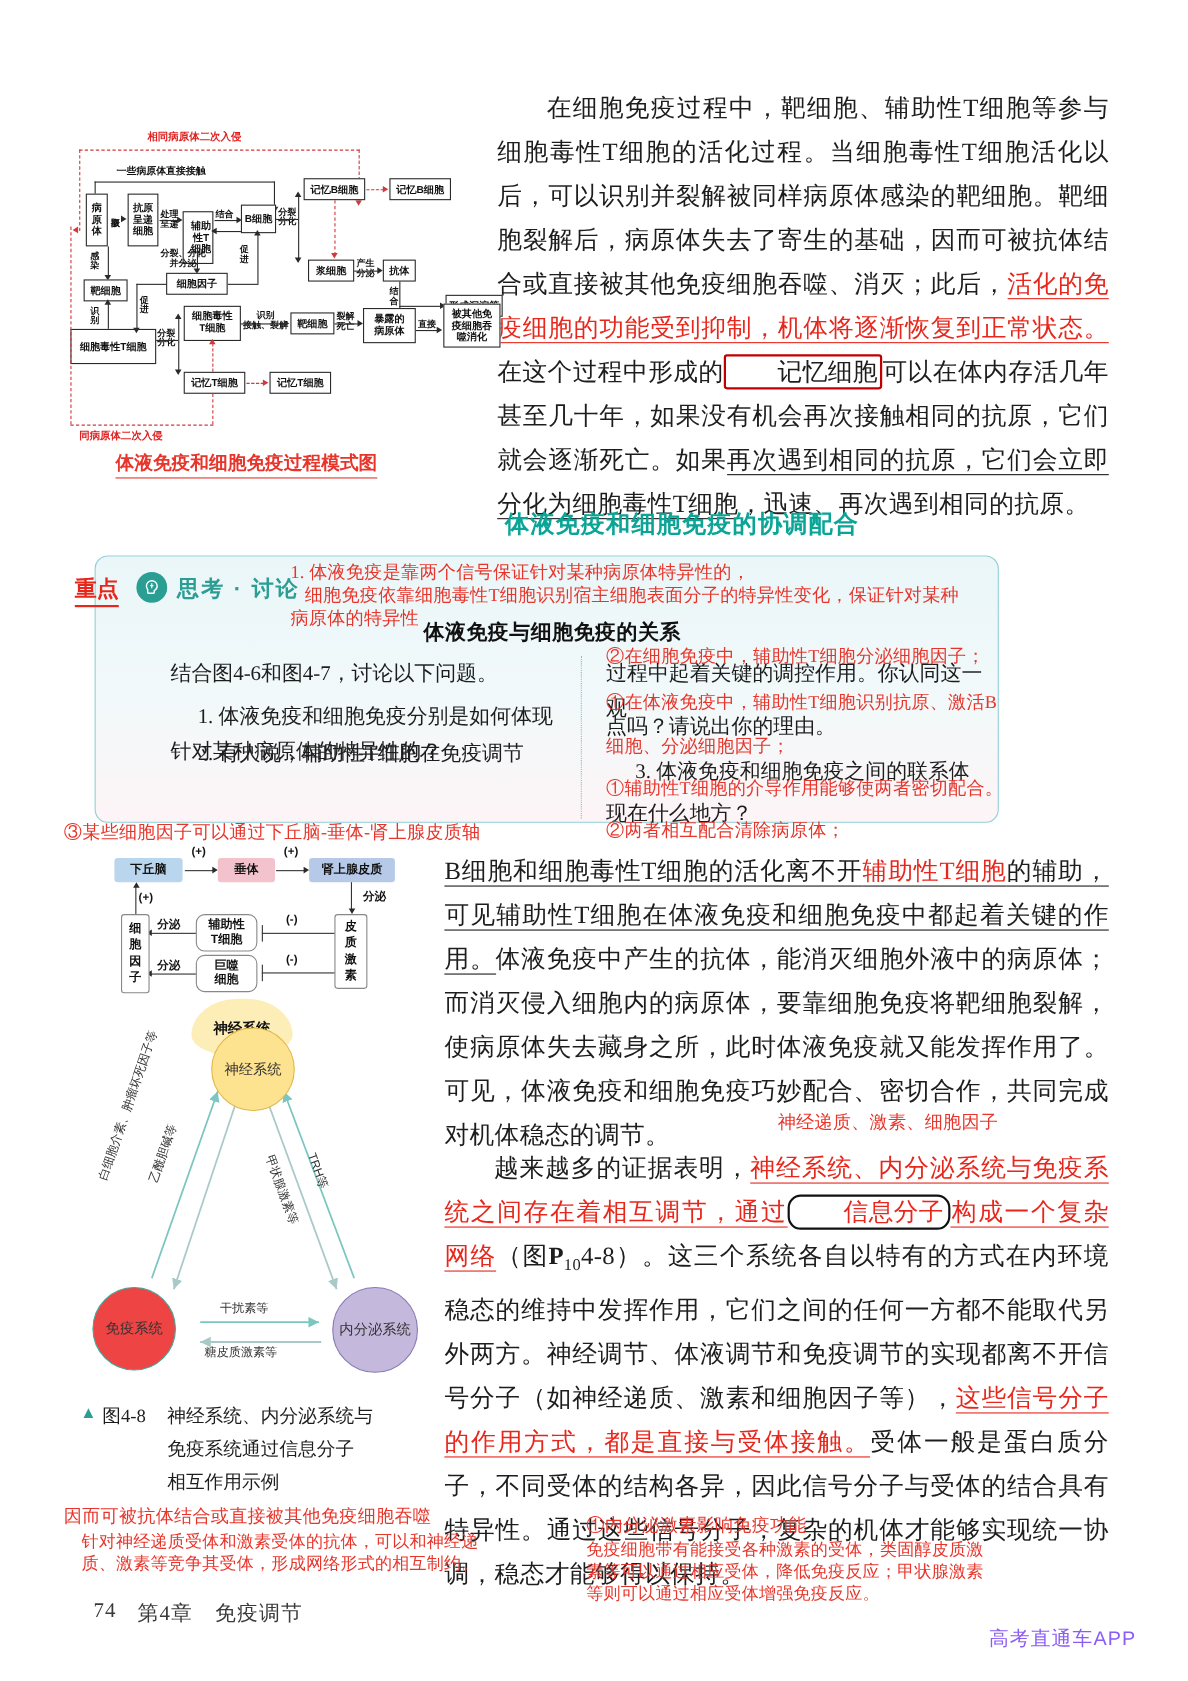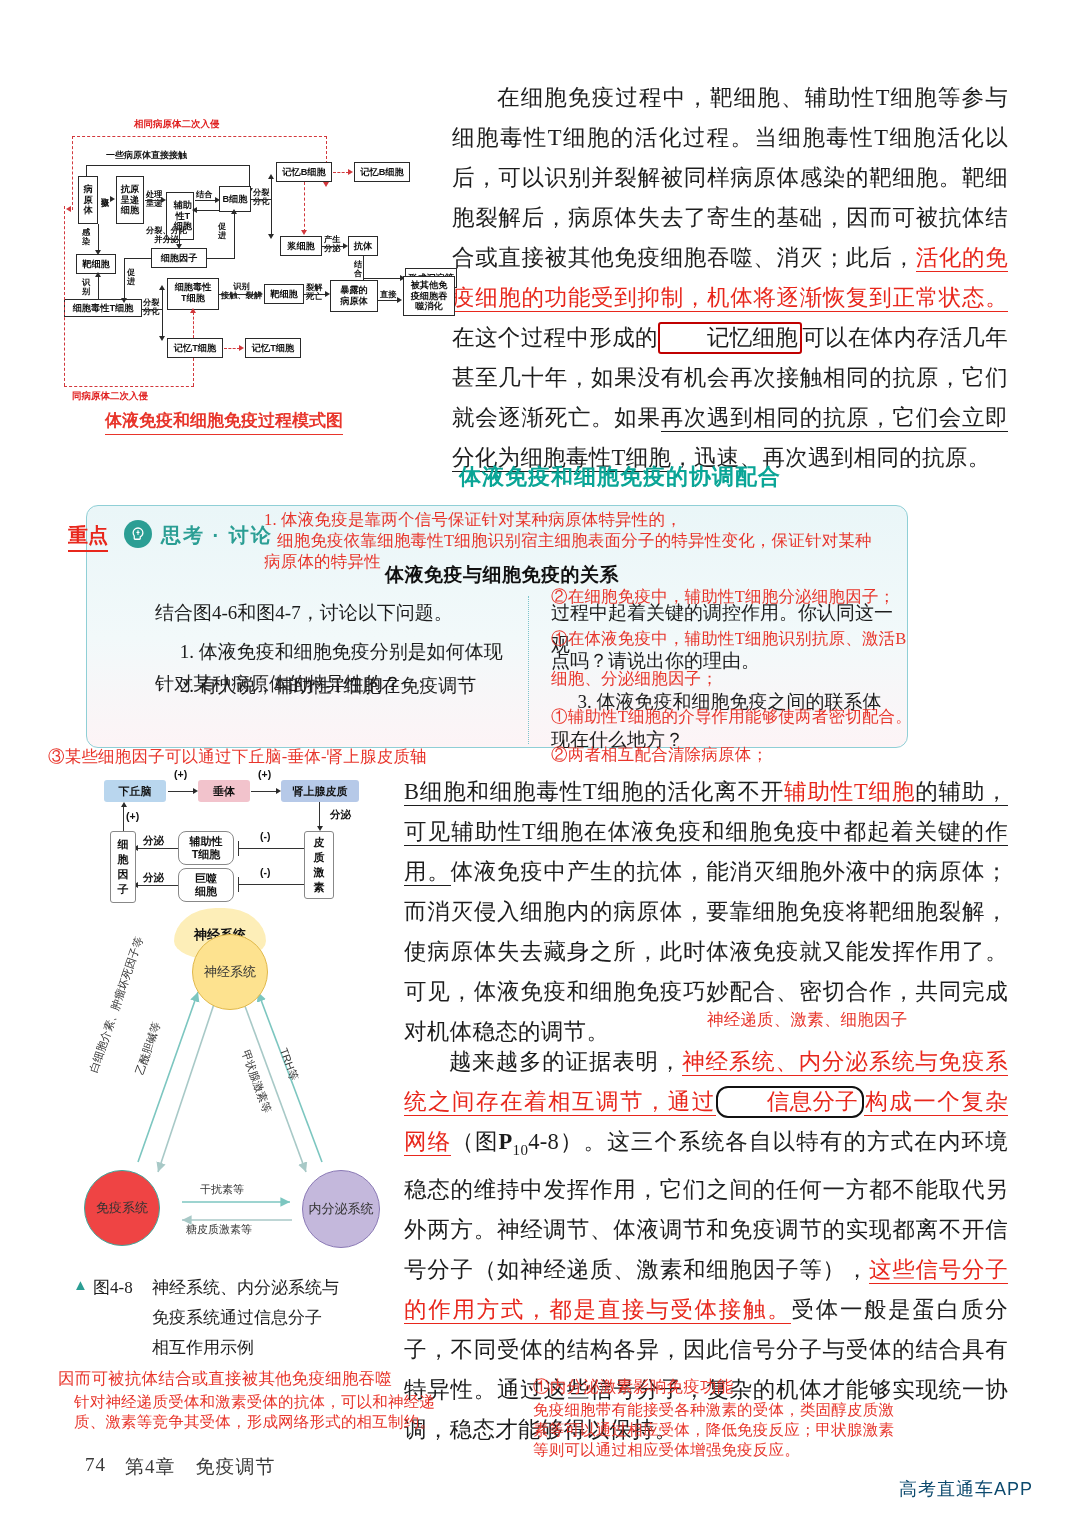--- a/index.html
+++ b/index.html
@@ -152,21 +152,21 @@
   }
   .tri-mark{color:#2b9e94;font-size:15px;}
 
   
   .footer{
     font-family:"Liberation Serif","DejaVu Serif",serif;
     font-size:19px;color:#3a3a3a;letter-spacing:1px;
   }
   .wm{
     font-family:"Liberation Sans","DejaVu Sans",sans-serif;
-    font-size:18px;color:#0c4a6e;letter-spacing:1px;
+    font-size:18px;color:#8b5cf6;letter-spacing:1px;
   }
 </style>
 </head>
 <body>
 
 <div class="abs bodytext" style="left:452px;top:78px;width:556px;">
   <p>
     <span>在细胞免疫过程中，靶细胞、辅助性T细胞等参与细胞毒性T细胞的活化过程。当细胞毒性T细胞活化以后，可以识别并裂解被同样病原体感染的靶细胞。靶细胞裂解后，病原体失去了寄生的基础，因而可被抗体结合或直接被其他免疫细胞吞噬、消灭；此后，</span><span class="redu">活化的免疫细胞的功能受到抑制，机体将逐渐恢复到正常状态。</span><span>在这个过程中形成的</span><span class="boxed">记忆细胞</span><span>可以在体内存活几年甚至几十年，如果没有机会再次接触相同的抗原，它们就会逐渐死亡。如果</span><span class="u">再次遇到相同的抗原，它们会立即分化为细胞毒性T细胞</span><span>，迅速、再次遇到相同的抗原。</span>
   </p>
 </div>
@@ -264,21 +264,21 @@
   <div class="ln lnv" style="left:40px;top:106px;height:28px;"></div>
   <div class="ar ar-d" style="left:37px;top:132px;"></div>
   <div class="fbox" style="left:18px;top:136px;width:40px;height:20px;">
     <span>靶细胞</span>
   </div>
   <div class="flabel" style="left:24px;top:160px;">识
 别</div>
   <div class="ln lnv" style="left:40px;top:157px;height:24px;"></div>
   <div class="ar ar-u" style="left:37px;top:154px;"></div>
 
-  <div class="fbox" style="left:6px;top:181px;width:78px;height:18px;">
+  <div class="fbox" style="left:6px;top:181px;width:78px;height:32px;">
     <span>细胞毒性T细胞</span>
   </div>
 
   <div class="flabel" style="left:88px;top:108px;">分裂、分化
 并分泌</div>
   <div class="ln lnv" style="left:121px;top:106px;height:22px;"></div>
   <div class="ar ar-d" style="left:118px;top:126px;"></div>
   <div class="fbox" style="left:93px;top:130px;width:56px;height:20px;">
     <span>细胞因子</span>
   </div>
@@ -377,21 +377,21 @@
 
 <div class="abs ann" style="left:264px;top:509px;width:660px;">1. 体液免疫是靠两个信号保证针对某种病原体特异性的，
    细胞免疫依靠细胞毒性T细胞识别宿主细胞表面分子的特异性变化，保证针对某种
 病原体的特异性</div>
 <div class="abs ann" style="left:551px;top:586px;">②在细胞免疫中，辅助性T细胞分泌细胞因子；</div>
 <div class="abs ann" style="left:551px;top:628px;">①在体液免疫中，辅助性T细胞识别抗原、激活B</div>
 <div class="abs ann" style="left:551px;top:668px;">细胞、分泌细胞因子；</div>
 <div class="abs ann" style="left:551px;top:706px;">①辅助性T细胞的介导作用能够使两者密切配合。</div>
 <div class="abs ann" style="left:551px;top:744px;">②两者相互配合清除病原体；</div>
 
-<div class="abs ann" style="left:48px;top:746px;">③某些细胞因子可以通过下丘脑-垂体-肾上腺皮质轴</div>
+<div class="abs ann" style="left:58px;top:746px;">③某些细胞因子可以通过下丘脑-垂体-肾上腺皮质轴</div>
 
 <div class="abs" id="hpa">
   <div class="hbox" style="left:14px;top:12px;width:62px;height:22px;background:#b9d6ee;">
     <span>下丘脑</span>
   </div>
   <div class="hlab" style="left:84px;top:0px;">(+)</div>
   <div class="hln" style="left:78px;top:23px;width:26px;height:1.3px;"></div>
   <div class="ar ar-r" style="left:103px;top:19.7px;"></div>
 
   <div class="hbox" style="left:108px;top:12px;width:52px;height:22px;background:#f2c3cc;">

